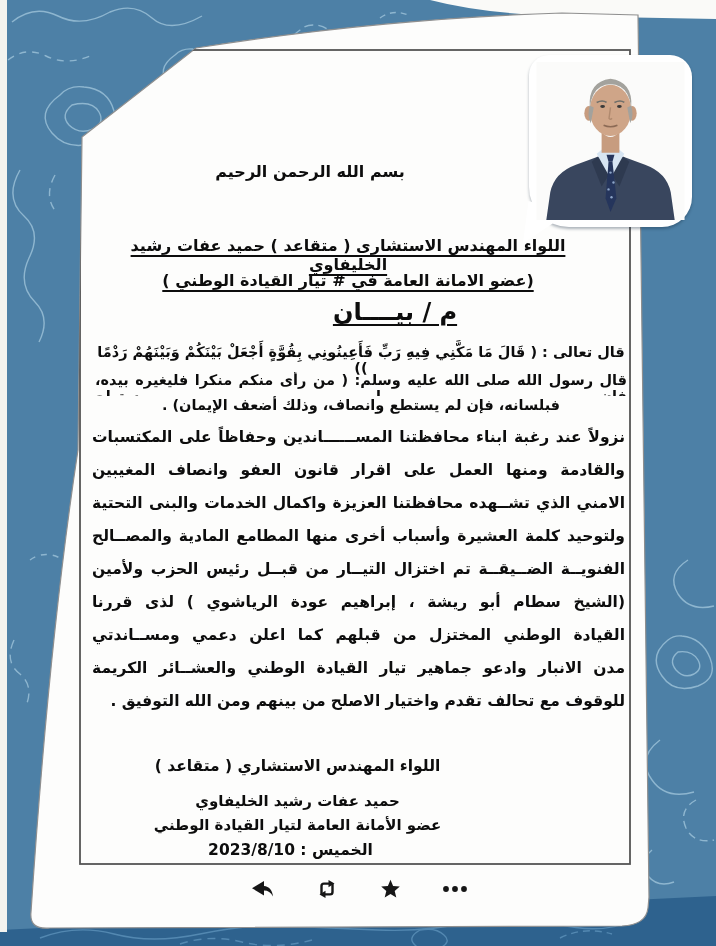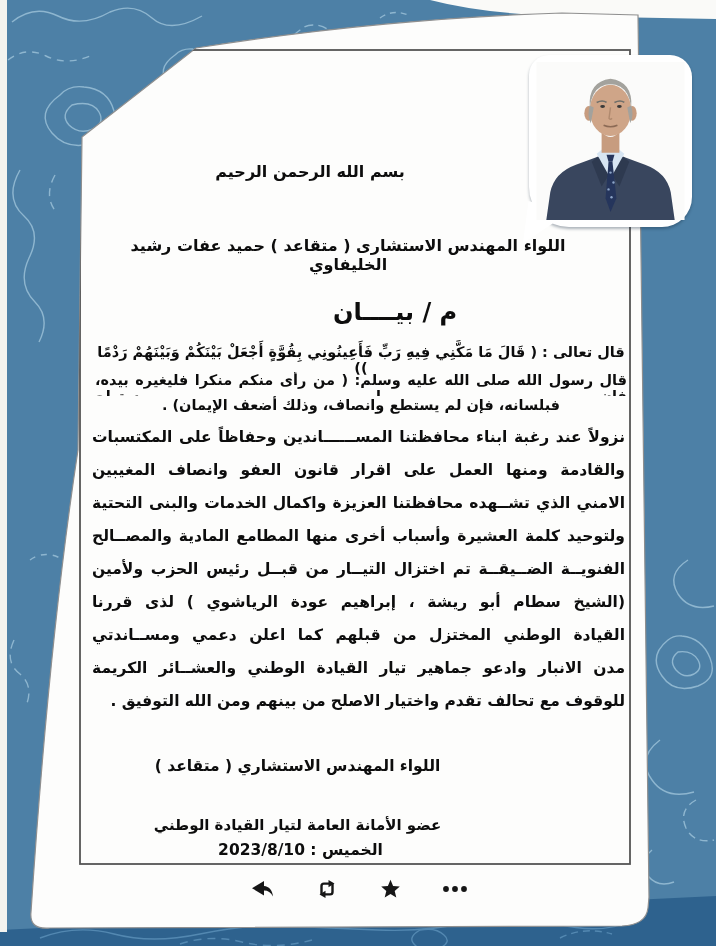--- a/index.html
+++ b/index.html
@@ -18,35 +18,35 @@
   }
   .photo-tail{
     position:absolute;left:-6px;bottom:-16px;width:46px;height:42px;background:#ffffff;
     clip-path:polygon(0 100%, 12% 0, 100% 28%);
   }
   .photo-frame svg{position:absolute;left:7px;top:7px;}
   
   #paper-content{position:absolute;inset:0;direction:rtl;color:#0d0d0d;font-weight:700;}
   #paper-content .abs{position:absolute;}
   .center{text-align:center;}
-  .u{text-decoration-thickness:2px;text-underline-offset:4px;}
+  .u{text-decoration:underline;text-decoration-thickness:2px;text-underline-offset:4px;}
   .bismillah{left:140px;top:162px;width:340px;font-size:16px;}
   .title1{left:118px;top:236px;width:460px;font-size:16px;}
   .title2{left:138px;top:271px;width:420px;font-size:16px;}
   .subject{left:305px;top:298px;width:180px;font-size:24px;letter-spacing:1px;}
   .quran{left:95px;top:344px;width:532px;font-size:14.5px;text-align:center;}
   .hadith1{left:95px;top:372px;width:532px;font-size:14.5px;text-align:justify;text-align-last:justify;height:24px;overflow:hidden;}
   .hadith2{left:95px;top:397px;width:532px;font-size:14.5px;}
   .bodytext{left:92px;top:421px;width:533px;font-size:15.5px;}
   .bodytext .bline{height:33px;line-height:33px;text-align:justify;text-align-last:justify;overflow:hidden;}
   .bodytext .bline.last{text-align:right;text-align-last:right;}
   .sig1{left:115px;top:757px;width:365px;font-size:15.5px;}
   .sig2{left:115px;top:792px;width:365px;font-size:15px;}
   .sig3{left:115px;top:816px;width:365px;font-size:15px;}
-  .sig4{left:118px;top:841px;width:365px;font-size:15.5px;}
+  .sig4{left:108px;top:841px;width:365px;font-size:15.5px;}
   
   .action-bar{
     position:absolute;left:250px;top:874px;width:218px;height:30px;
     display:flex;align-items:center;justify-content:space-between;direction:ltr;
   }
   .action-bar .icon{display:flex;align-items:center;justify-content:center;cursor:pointer;}
 </style>
 </head>
 <body>
 
@@ -134,39 +134,41 @@
       <ellipse cx="84" cy="45" rx="2.4" ry="1.5" fill="#3a3a3a"></ellipse>
       <path d="M75 46 L73.5 57 q1.5 2 3 0" stroke="#b08a6f" stroke-width="1.4" fill="none"></path>
       <path d="M68 64 Q75 67 82 64" stroke="#8c6a55" stroke-width="1.6" fill="none"></path>
     </svg>
   </div>
 
   <div id="paper-content">
     <div class="abs bismillah center">بسم الله الرحمن الرحيم</div>
 
     <div class="abs title1 center u">اللواء المهندس الاستشارى ( متقاعد )  حميد عفات رشيد الخليفاوي</div>
+    <div class="abs title2 center u">(عضو الامانة العامة في # تيار القيادة الوطني )</div>
     <div class="abs subject center u">م / بيــــان</div>
 
     <div class="abs quran center">قال تعالى : ( قَالَ مَا مَكَّنِي فِيهِ رَبِّ فَأَعِينُونِي بِقُوَّةٍ أَجْعَلْ بَيْنَكُمْ وَبَيْنَهُمْ رَدْمًا ))</div>
     <div class="abs hadith1">قال رسول الله صلى الله عليه وسلم: ( من رأى منكم منكرا فليغيره بيده، فإن لم يستطع</div>
     <div class="abs hadith2 center">فبلسانه، فإن لم يستطع وانصاف، وذلك أضعف الإيمان) .</div>
 
     <div class="abs bodytext">
       <div class="bline">نزولاً عند رغبة ابناء محافظتنا المســــــاندين وحفاظاً على المكتسبات السابقة</div>
       <div class="bline">والقادمة ومنها العمل على اقرار قانون العفو وانصاف المغيبين وذويهم والاستقرار</div>
       <div class="bline">الامني الذي تشــهده محافظتنا العزيزة واكمال الخدمات والبنى التحتية والمشــاريع</div>
       <div class="bline">ولتوحيد كلمة العشيرة وأسباب أخرى منها المطامع المادية والمصــالح الشــخصية</div>
       <div class="bline">الفنويــة الضــيقــة تم اختزال التيــار من قبــل رئيس الحزب ولأمين العــام</div>
       <div class="bline">(الشيخ سطام أبو ريشة ،  إبراهيم عودة الرياشوي ) لذى قررنا الانسحاب من تيار</div>
       <div class="bline">القيادة الوطني المختزل من قبلهم  كما اعلن دعمي ومســاندتي لتحالف تقدم في كافة</div>
       <div class="bline">مدن الانبار وادعو جماهير تيار القيادة الوطني والعشــائر الكريمة شــيوخا وشــباباً</div>
       <div class="bline last">للوقوف مع تحالف تقدم واختيار الاصلح من بينهم ومن الله التوفيق .</div>
     </div>
 
     <div class="abs sig1 center">اللواء المهندس الاستشاري ( متقاعد )</div>
+    <div class="abs sig2 center">حميد عفات رشيد الخليفاوي</div>
     <div class="abs sig3 center">عضو الأمانة العامة لتيار القيادة الوطني</div>
     <div class="abs sig4 center">الخميس : 2023/8/10</div>
   </div>
 
   <div class="action-bar">
     <span class="icon">
       <svg width="24" height="18" viewBox="0 0 24 18" fill="#161616">
         <path d="M14 1 L2 8.2 L14 15.4 L14 10.6 C18 10.6 20.8 12.4 23 16.4 C22.4 10.2 19 6.4 14 6 Z"></path>
       </svg>
     </span>

